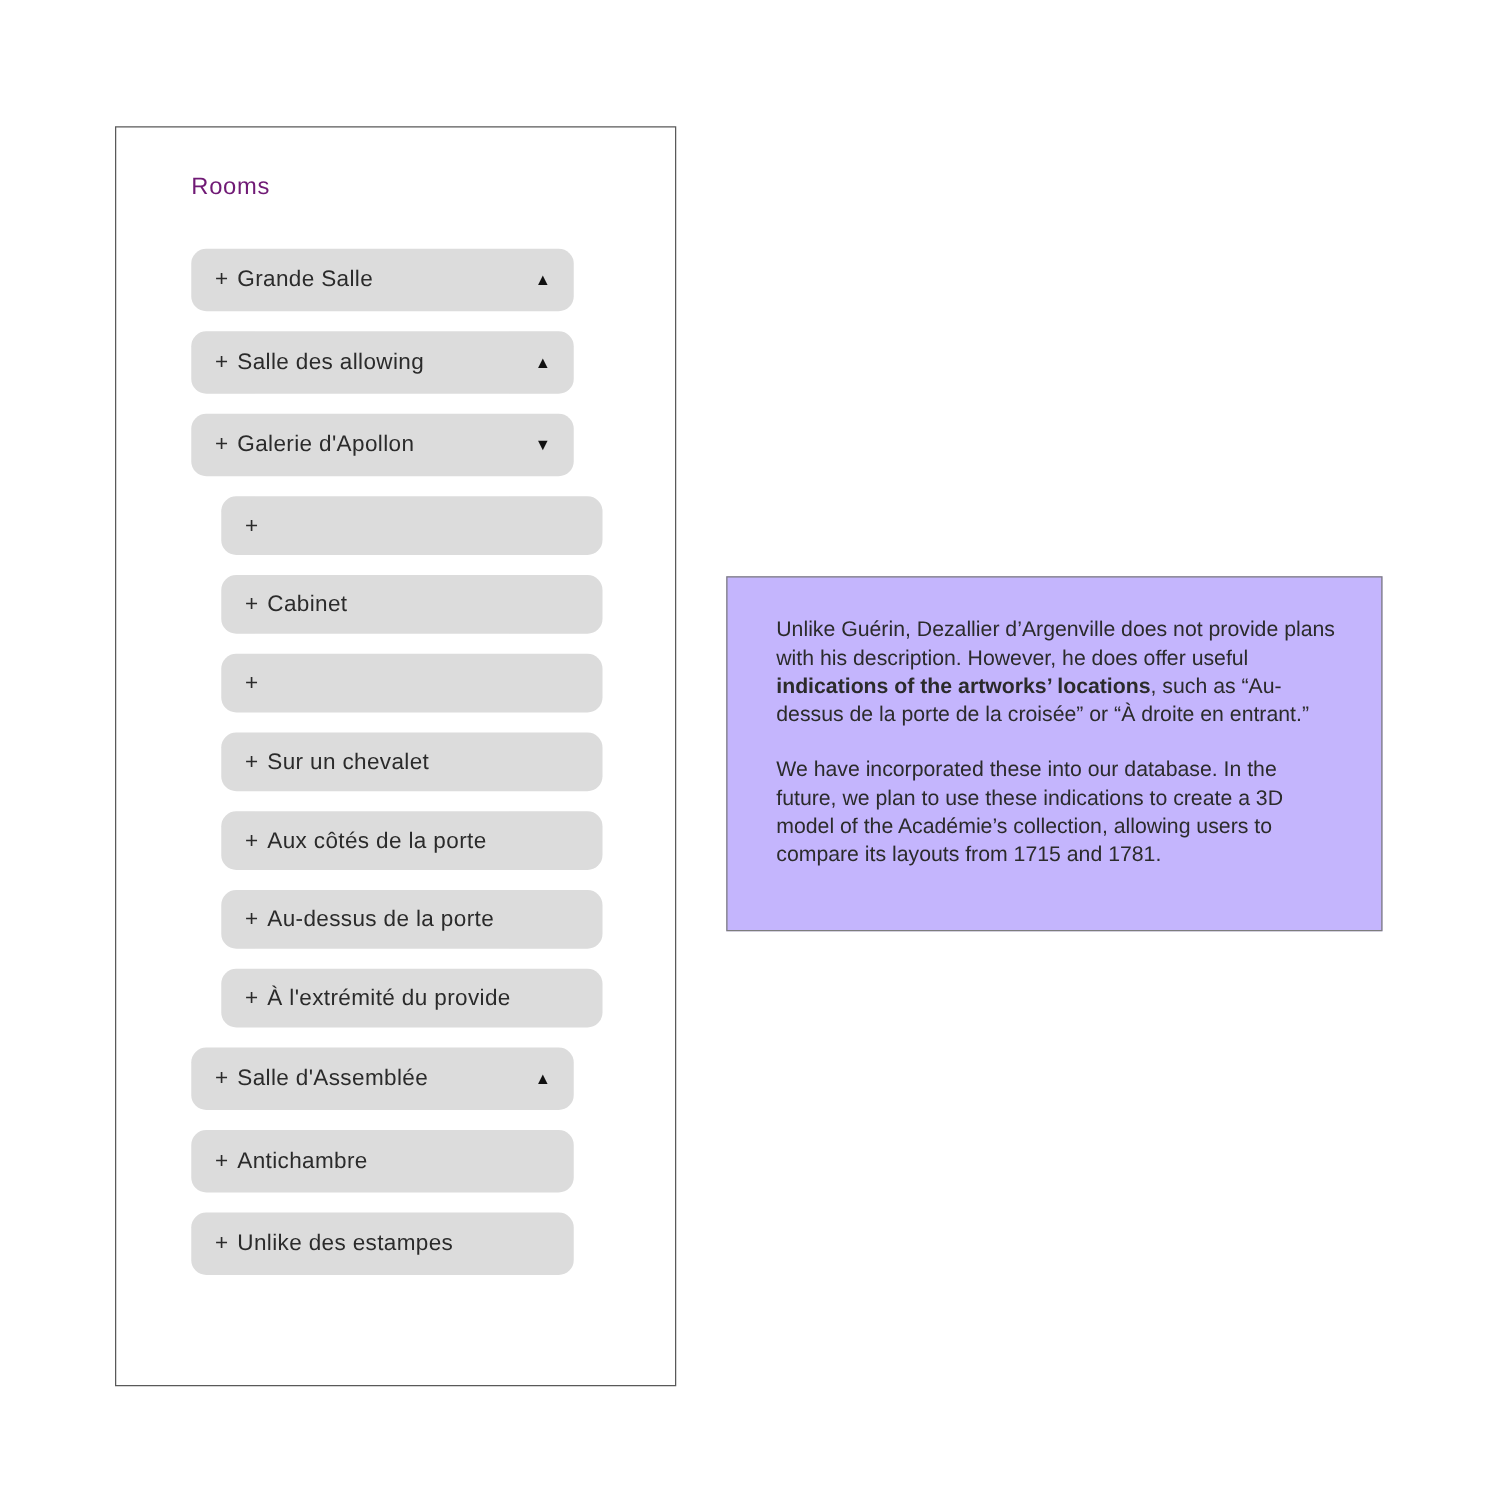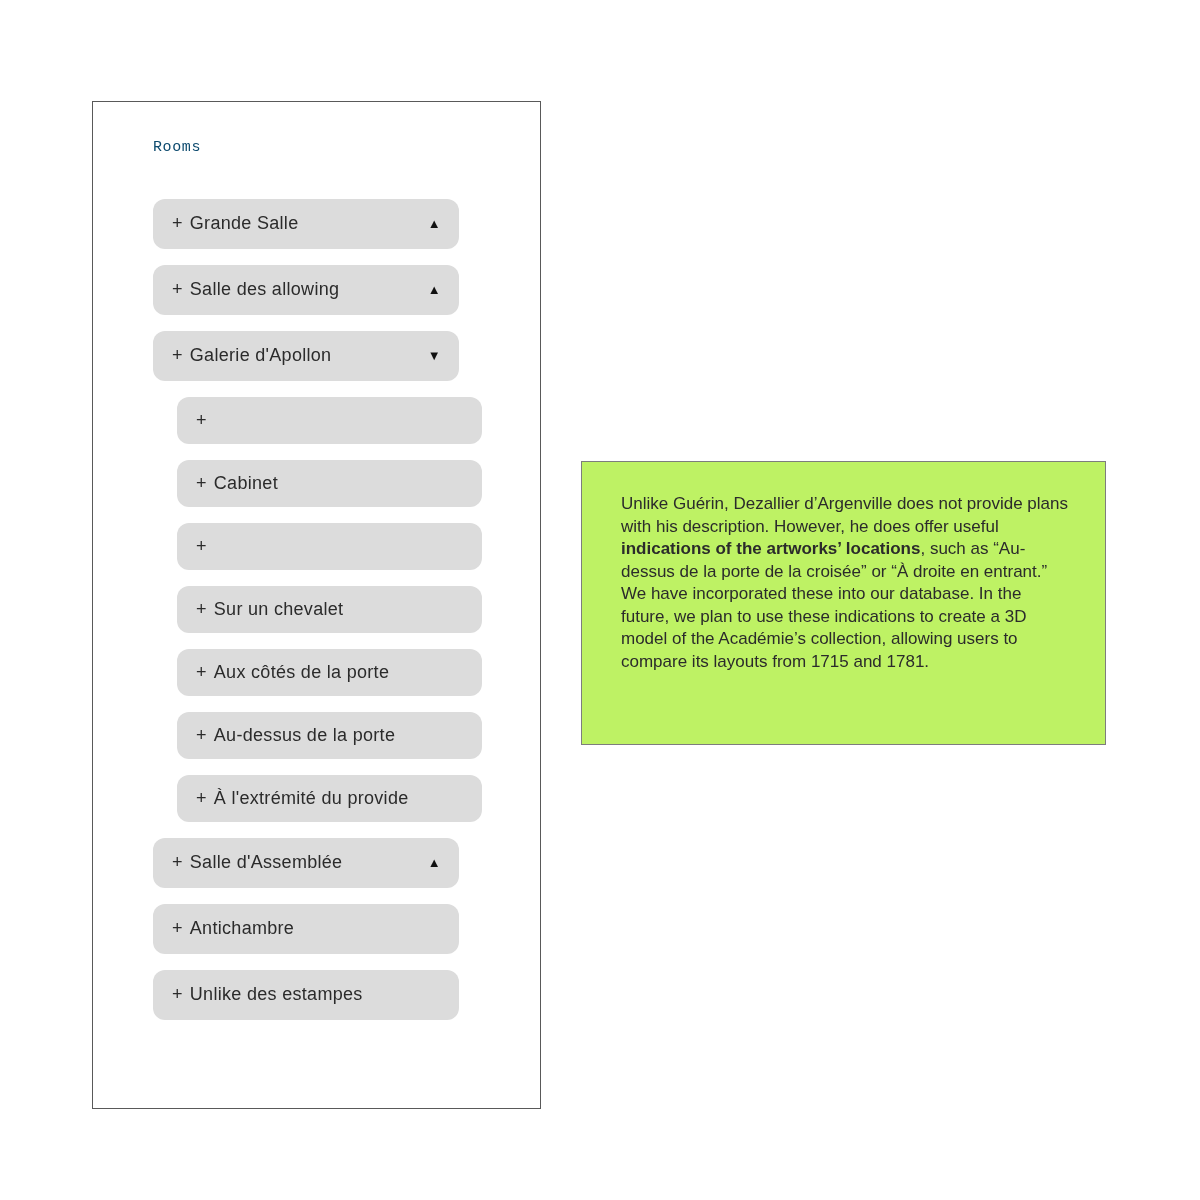--- a/index.html
+++ b/index.html
@@ -21,24 +21,23 @@
     width: 449px;
     height: 1008px;
     border: 1px solid #595959;
     box-sizing: border-box;
     background: #ffffff;
   }
   .rooms-title {
     position: absolute;
     left: 60px;
     top: 37px;
-    font-size: 15px;
+    font-size: 19px;
     letter-spacing: 0.6px;
-    color: #0c4a6e;
-    font-family: Liberation Mono, monospace;
+    color: #701a75;
   }
   .rooms-list {
     position: absolute;
     left: 60px;
     top: 97px;
     width: 360px;
   }
   .room-btn {
     box-sizing: border-box;
     border-radius: 12px;
@@ -74,33 +73,33 @@
 
   
   .info-panel {
     position: absolute;
     left: 581px;
     top: 461px;
     width: 525px;
     height: 284px;
     border: 1px solid #7d7d7d;
     box-sizing: border-box;
-    background: #bef264;
+    background: #c4b5fd;
   }
   .info-text {
     position: absolute;
     left: 39px;
     top: 31px;
     width: 448px;
     font-size: 17px;
     line-height: 22.5px;
     color: #2b2b2b;
   }
   .info-text p { margin: 0; }
-  .info-text p + p { }
+  .info-text p + p { margin-top: 22px; }
   .info-text .bold { font-weight: bold; }
 </style>
 </head>
 <body>
 
 <div class="rooms-panel">
   <div class="rooms-title">Rooms</div>
   <div class="rooms-list">
       <div class="room-btn level0">
         <span class="plus">+</span>

